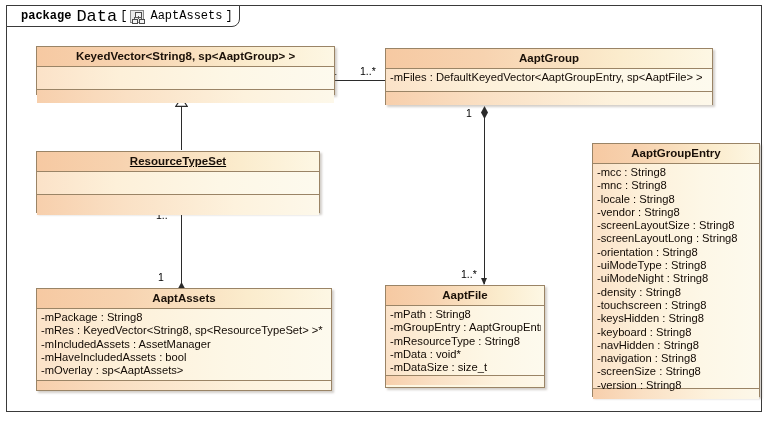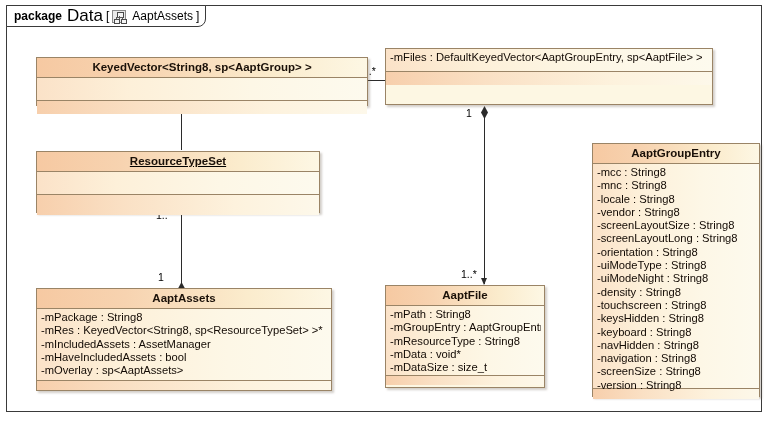--- a/index.html
+++ b/index.html
@@ -8,22 +8,22 @@
        -webkit-font-smoothing:antialiased;}
 
   #canvas{position:relative;width:774px;height:425px;background:#ffffff;}
 
   
   #pkg-frame{position:absolute;left:6px;top:5px;width:756px;height:407px;
              border:1.6px solid #3a3a3a;border-top:none;background:transparent;
              box-sizing:border-box;}
   #pkg-tab{position:absolute;left:6px;top:5px;height:22px;
            border:1.6px solid #3a3a3a;background:#ffffff;box-sizing:border-box;
-           display:flex;align-items:center;padding:0 6px 0 7px;
-           border-bottom-right-radius:8px;}
+           display:flex;align-items:center;padding:0 6px 0 14px;
+           border-bottom-right-radius:8px;font-family:Liberation Mono, monospace;}
   #pkg-tab .kw{font-weight:bold;font-size:12px;color:#000;margin-right:5px;}
   #pkg-tab .nm{font-size:17px;color:#000;margin-right:3px;}
   #pkg-tab .br{font-size:12px;color:#000;}
   #pkg-tab .nm2{font-size:12px;color:#000;margin:0 3px;}
   
   #pkg-top-right{position:absolute;left:183px;top:5px;width:579px;height:0;
                  border-top:1.6px solid #3a3a3a;}
 
   .dgm-icon{width:14px;height:13px;position:relative;display:inline-block;
             margin:0 3px;border:1px solid #8a8a8a;background:#e9e9e9;
@@ -118,27 +118,28 @@
   <div class="arrow-up" style="left:178px;top:206px;"></div>
   <div class="mult" style="left:156px;top:210px;">1..*</div>
   <div class="mult" style="left:158px;top:272px;">1</div>
 
   <div class="ln v" style="left:484px;top:108px;height:176px;"></div>
   <div class="diamond" style="left:481px;top:106px;"></div>
   <div class="arrow-down" style="left:481px;top:278px;"></div>
   <div class="mult" style="left:466px;top:108px;">1</div>
   <div class="mult" style="left:461px;top:269px;">1..*</div>
 
-  <div class="cls" style="left:36px;top:57px;width:332px;height:49px;">
+  <div class="cls" style="left:36px;top:46px;width:299px;height:49px;">
     <div class="hdr">KeyedVector&lt;String8, sp&lt;AaptGroup&gt; &gt;</div>
     <div class="attrs" style="height:15px;"></div>
     <div class="ops" style="height:13px;"></div>
   </div>
 
   <div class="cls" style="left:385px;top:48px;width:328px;height:57px;">
+    <div class="hdr">AaptGroup</div>
     <div class="attrs" style="height:20px;">
       <div class="row">-mFiles : DefaultKeyedVector&lt;AaptGroupEntry, sp&lt;AaptFile&gt; &gt;</div>
     </div>
     <div class="ops" style="height:13px;"></div>
   </div>
 
   <div class="cls" style="left:36px;top:151px;width:284px;height:62px;text-decoration:underline;">
     <div class="hdr">ResourceTypeSet</div>
     <div class="attrs" style="height:20px;"></div>
     <div class="ops" style="height:20px;"></div>

